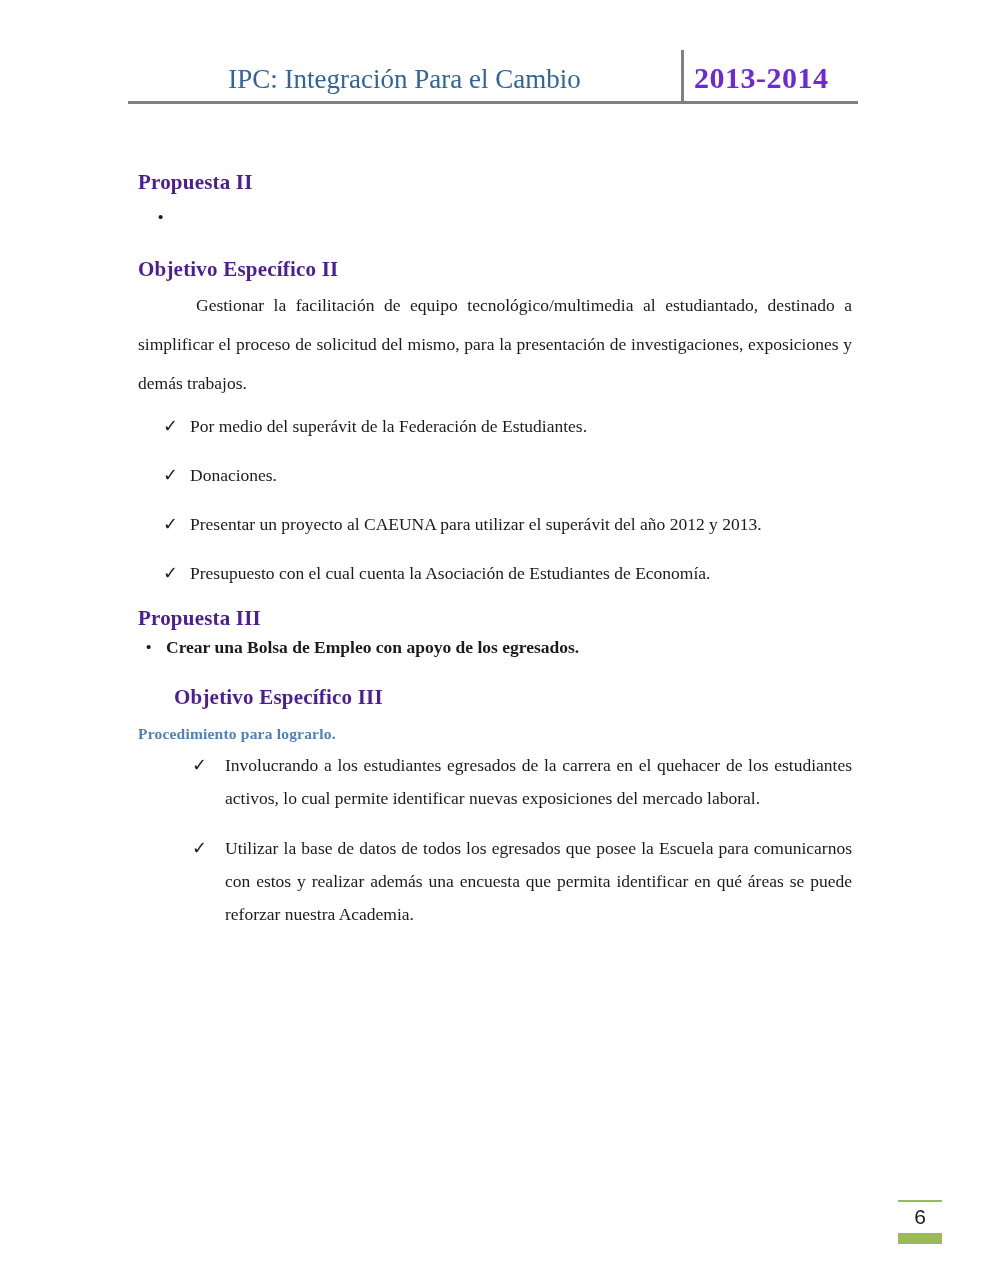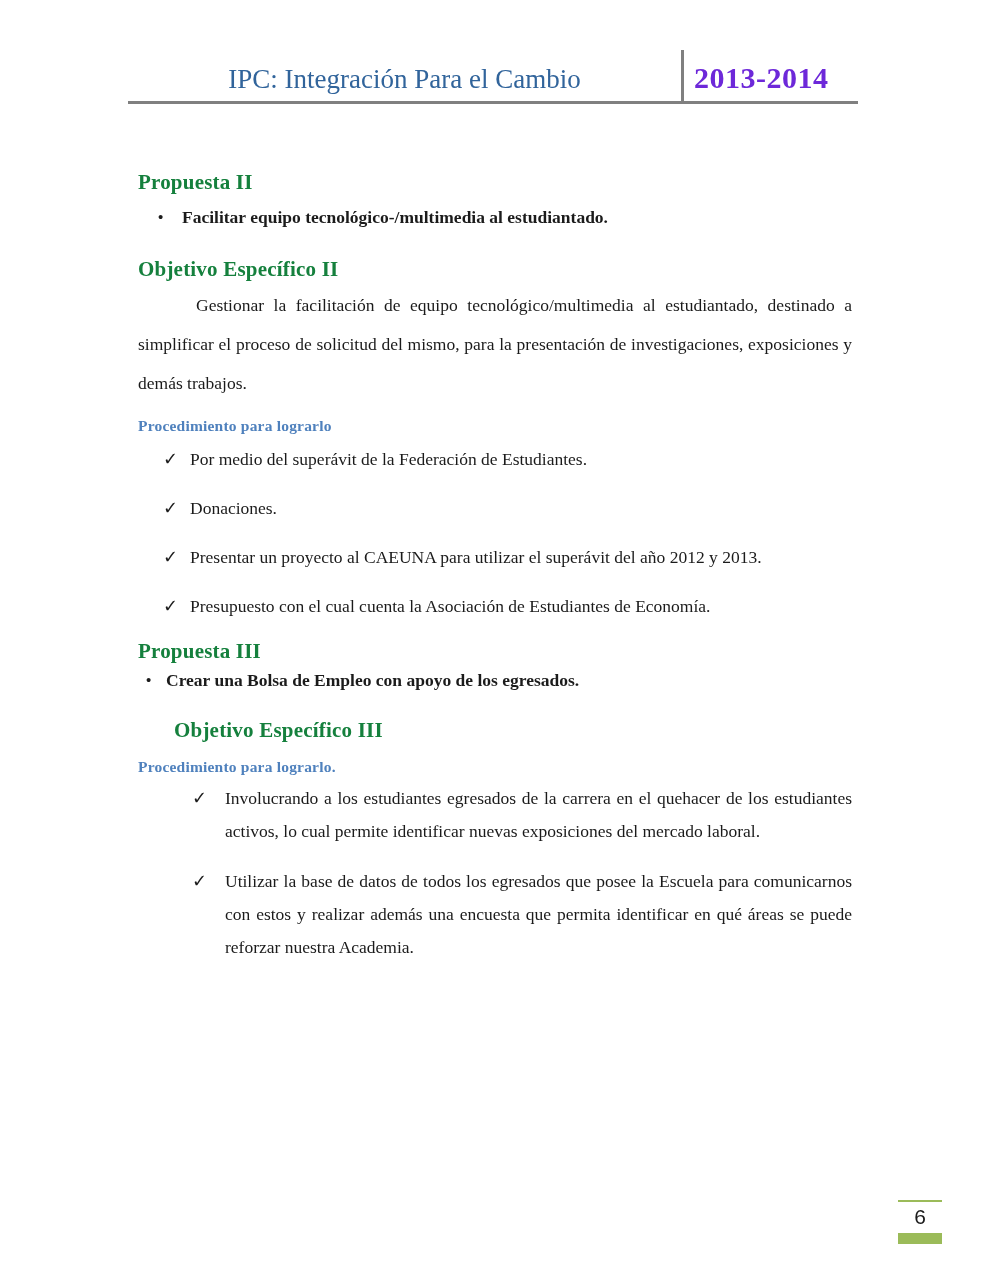--- a/index.html
+++ b/index.html
@@ -31,21 +31,21 @@
     color:#6d28d9; font-weight:bold;
     font-size:30px; line-height:34px;
     padding:11px 0 4px 10px;
     letter-spacing:0.5px;
   }
 
   
   .content { position:absolute; left:138px; top:170px; width:714px; }
 
   .h1 {
-    font-weight:bold; color:#15803d;
+    font-weight:bold; color:#4c1d95;
     font-size:21px; line-height:24px;
     letter-spacing:0.2px;
   }
   .h1.m-obj2 { margin-top:28px; }
   .h1.m-prop3 { margin-top:1px; }
   .h1.m-obj3 { margin-top:26px;margin-left:36px; }
 
   .h2 {
     font-weight:bold; color:#4f81bd;
     font-size:15.5px; line-height:20px;
@@ -106,28 +106,26 @@
     <div class="header-title">IPC: Integración Para el Cambio</div>
     <div class="header-year">2013-2014</div>
   </div>
 
   <div class="content">
 
     <div class="h1">Propuesta II</div>
 
     <div class="bullet-item lvl1">
       <span class="bullet-glyph">•</span>
-      <span class="bullet-text">Facilitar equipo tecnológico-/multimedia al estudiantado.</span>
     </div>
 
     <div class="h1 m-obj2">Objetivo Específico II</div>
 
     <p class="para">Gestionar la facilitación de equipo tecnológico/multimedia al estudiantado, destinado a simplificar el proceso de solicitud del mismo, para la presentación de investigaciones, exposiciones y demás trabajos.</p>
 
-    <div class="h2 m-proc2">Procedimiento para lograrlo</div>
 
     <ul class="checklist one">
       <li class="check-item">
         <span class="check-glyph">✓</span>
         <span class="check-text">Por medio del superávit de la Federación de Estudiantes.</span>
       </li>
       <li class="check-item">
         <span class="check-glyph">✓</span>
         <span class="check-text">Donaciones.</span>
       </li>

